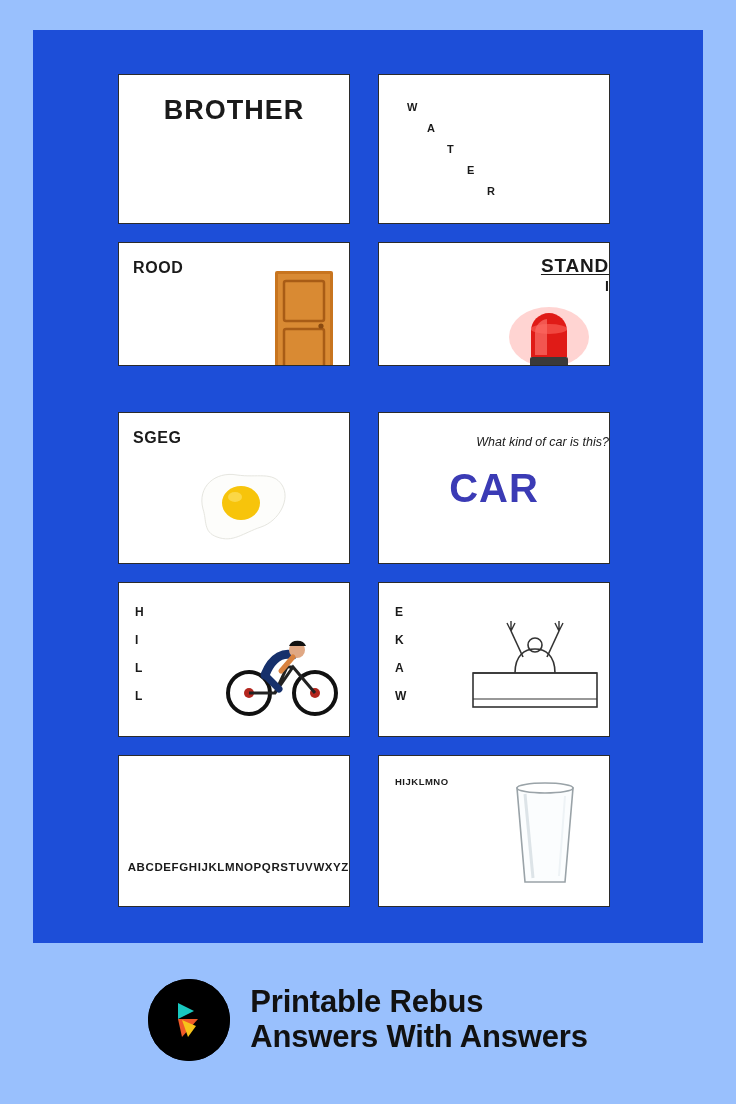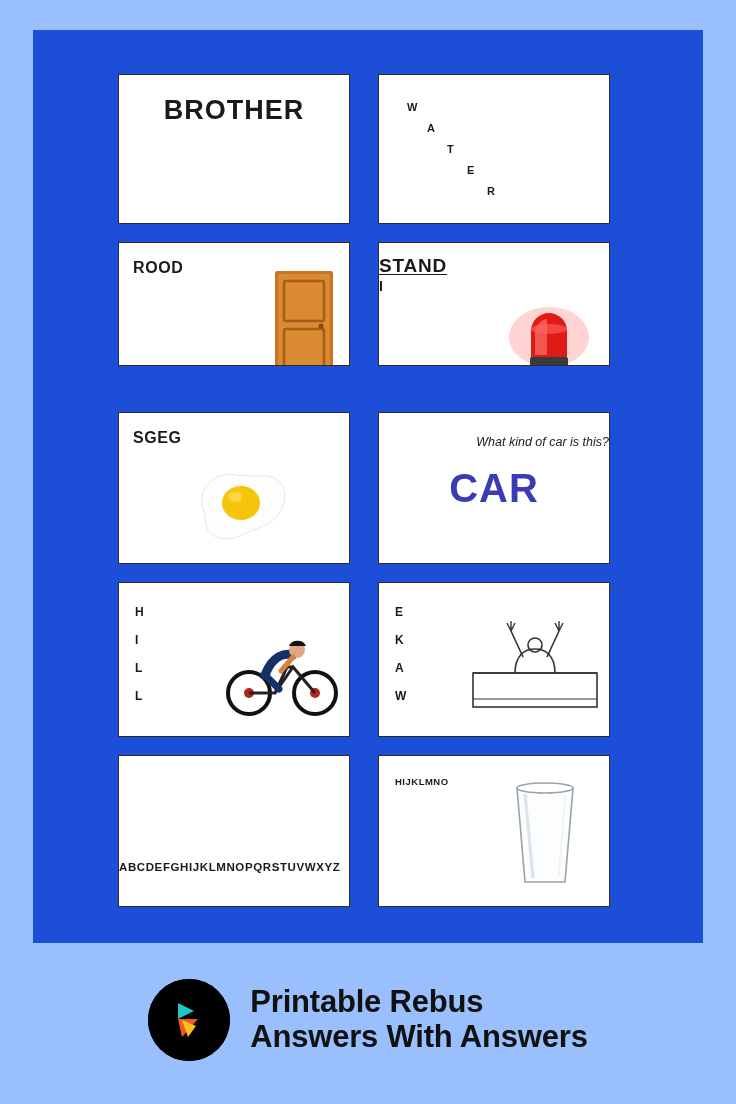--- a/index.html
+++ b/index.html
@@ -73,21 +73,21 @@
     position: absolute;
     font-weight: bold;
     font-size: 12px;
     color: #1a1a1a;
     letter-spacing: 0.5px;
   }
   .stand-wrap {
     position: absolute;
     left: 0; right: 0;
     top: 12px;
-    text-align: left;
+    text-align: right;
   }
   .stand-word {
     font-weight: bold;
     font-size: 19px;
     letter-spacing: 0.8px;
     color: #1a1a1a;
     text-decoration: underline;
     text-underline-offset: 2px;
   }
   .stand-i {
@@ -112,21 +112,21 @@
     text-align: center;
     font-weight: bold;
     font-size: 40px;
     letter-spacing: 1px;
     color: #3b3bb5;
   }
   .alphabet {
     position: absolute;
     left: 0; right: 0;
     top: 105px;
-    text-align: left;
+    text-align: right;
     font-weight: bold;
     font-size: 11.5px;
     letter-spacing: 0.6px;
     color: #1a1a1a;
   }
   .abc-small {
     position: absolute;
     left: 16px;
     top: 20px;
     font-weight: bold;

